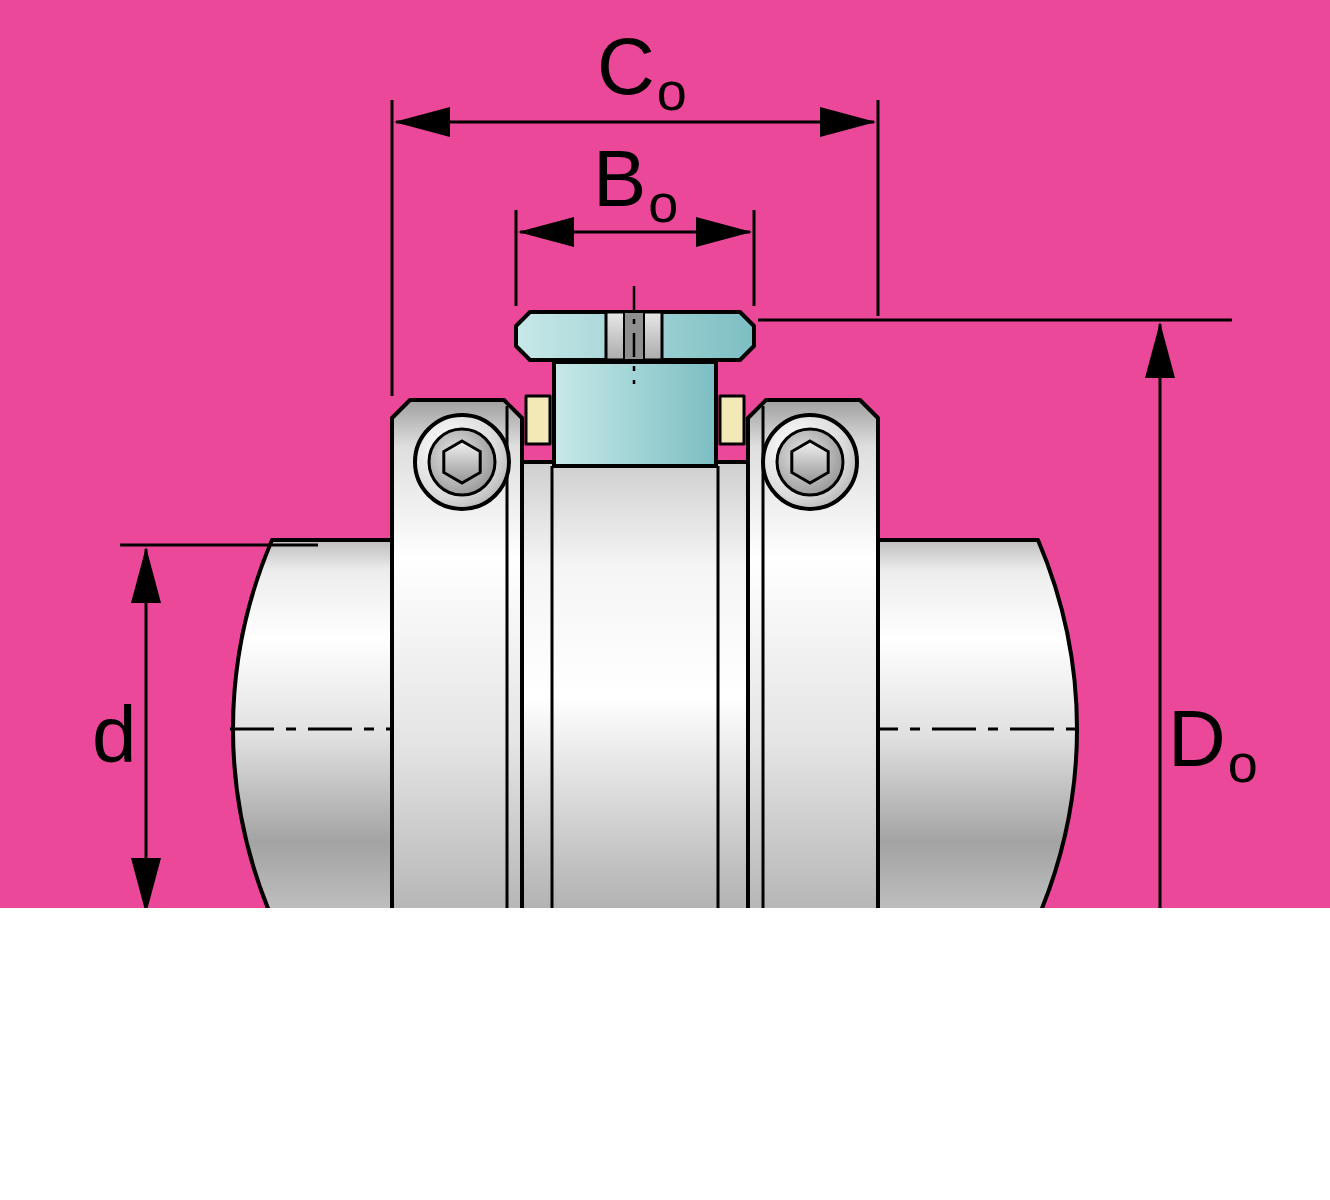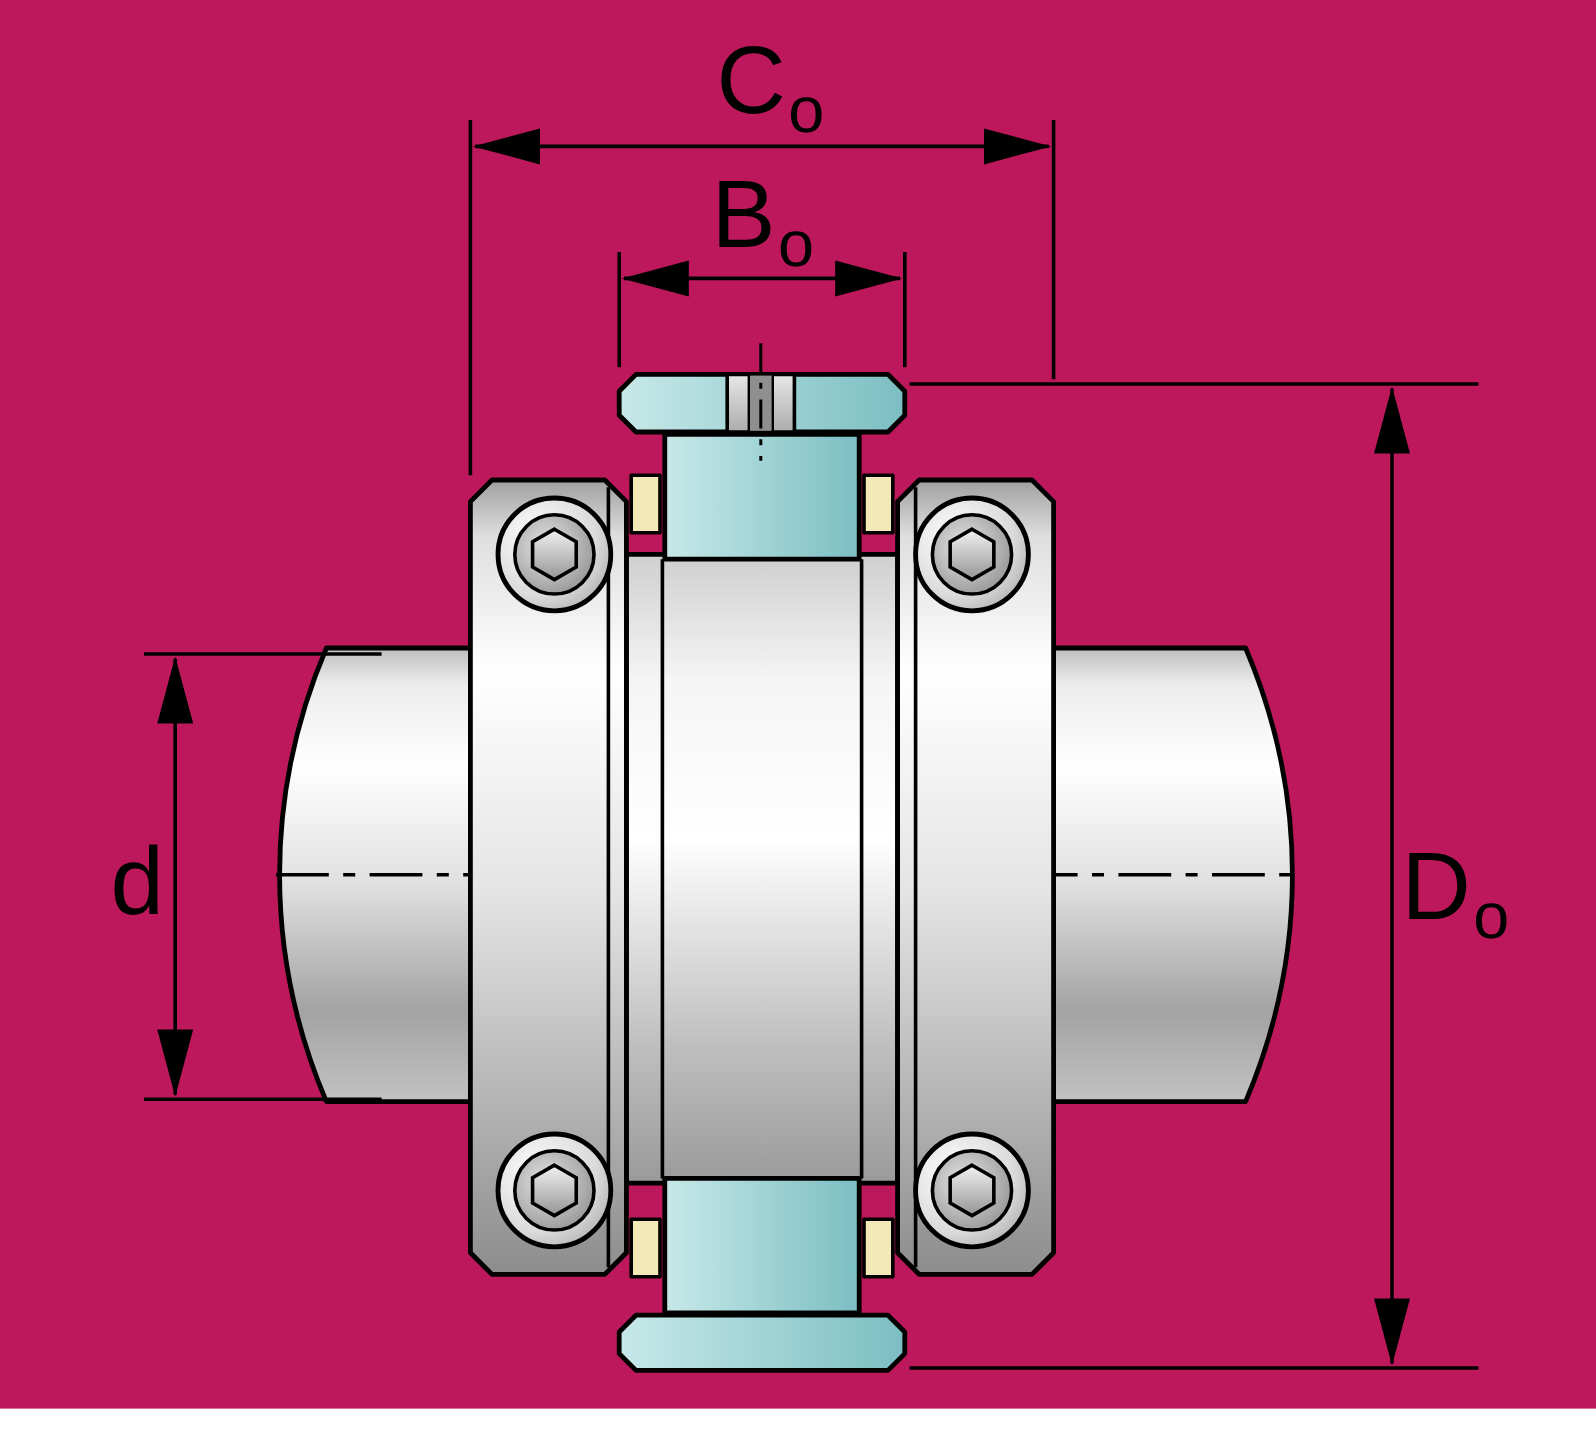--- a/index.html
+++ b/index.html
@@ -1,16 +1,16 @@
 <!DOCTYPE html>
 <html><head>
 <meta charset="utf-8">
 <style>
   html,body{margin:0;padding:0;background:#ffffff;}
-  .stage{position:relative;width:1330px;height:1174px;background:#be185d;overflow:hidden;}
+  .stage{position:relative;width:1330px;height:908px;background:#ec4899;overflow:hidden;}
   svg{display:block;}
   text{font-family:"Liberation Sans","DejaVu Sans",sans-serif;fill:#000;}
   .ol{stroke:#000;stroke-width:4;stroke-linejoin:round;}
   .thin{stroke:#000;stroke-width:3;stroke-linejoin:round;}
   .dim{stroke:#000;stroke-width:3;fill:none;}
   .ext{stroke:#000;stroke-width:3;fill:none;}
   .arrow{fill:#000;stroke:none;}
   .lbl-main{font-size:80px;}
   .lbl-sub{font-size:54px;}
 </style>

